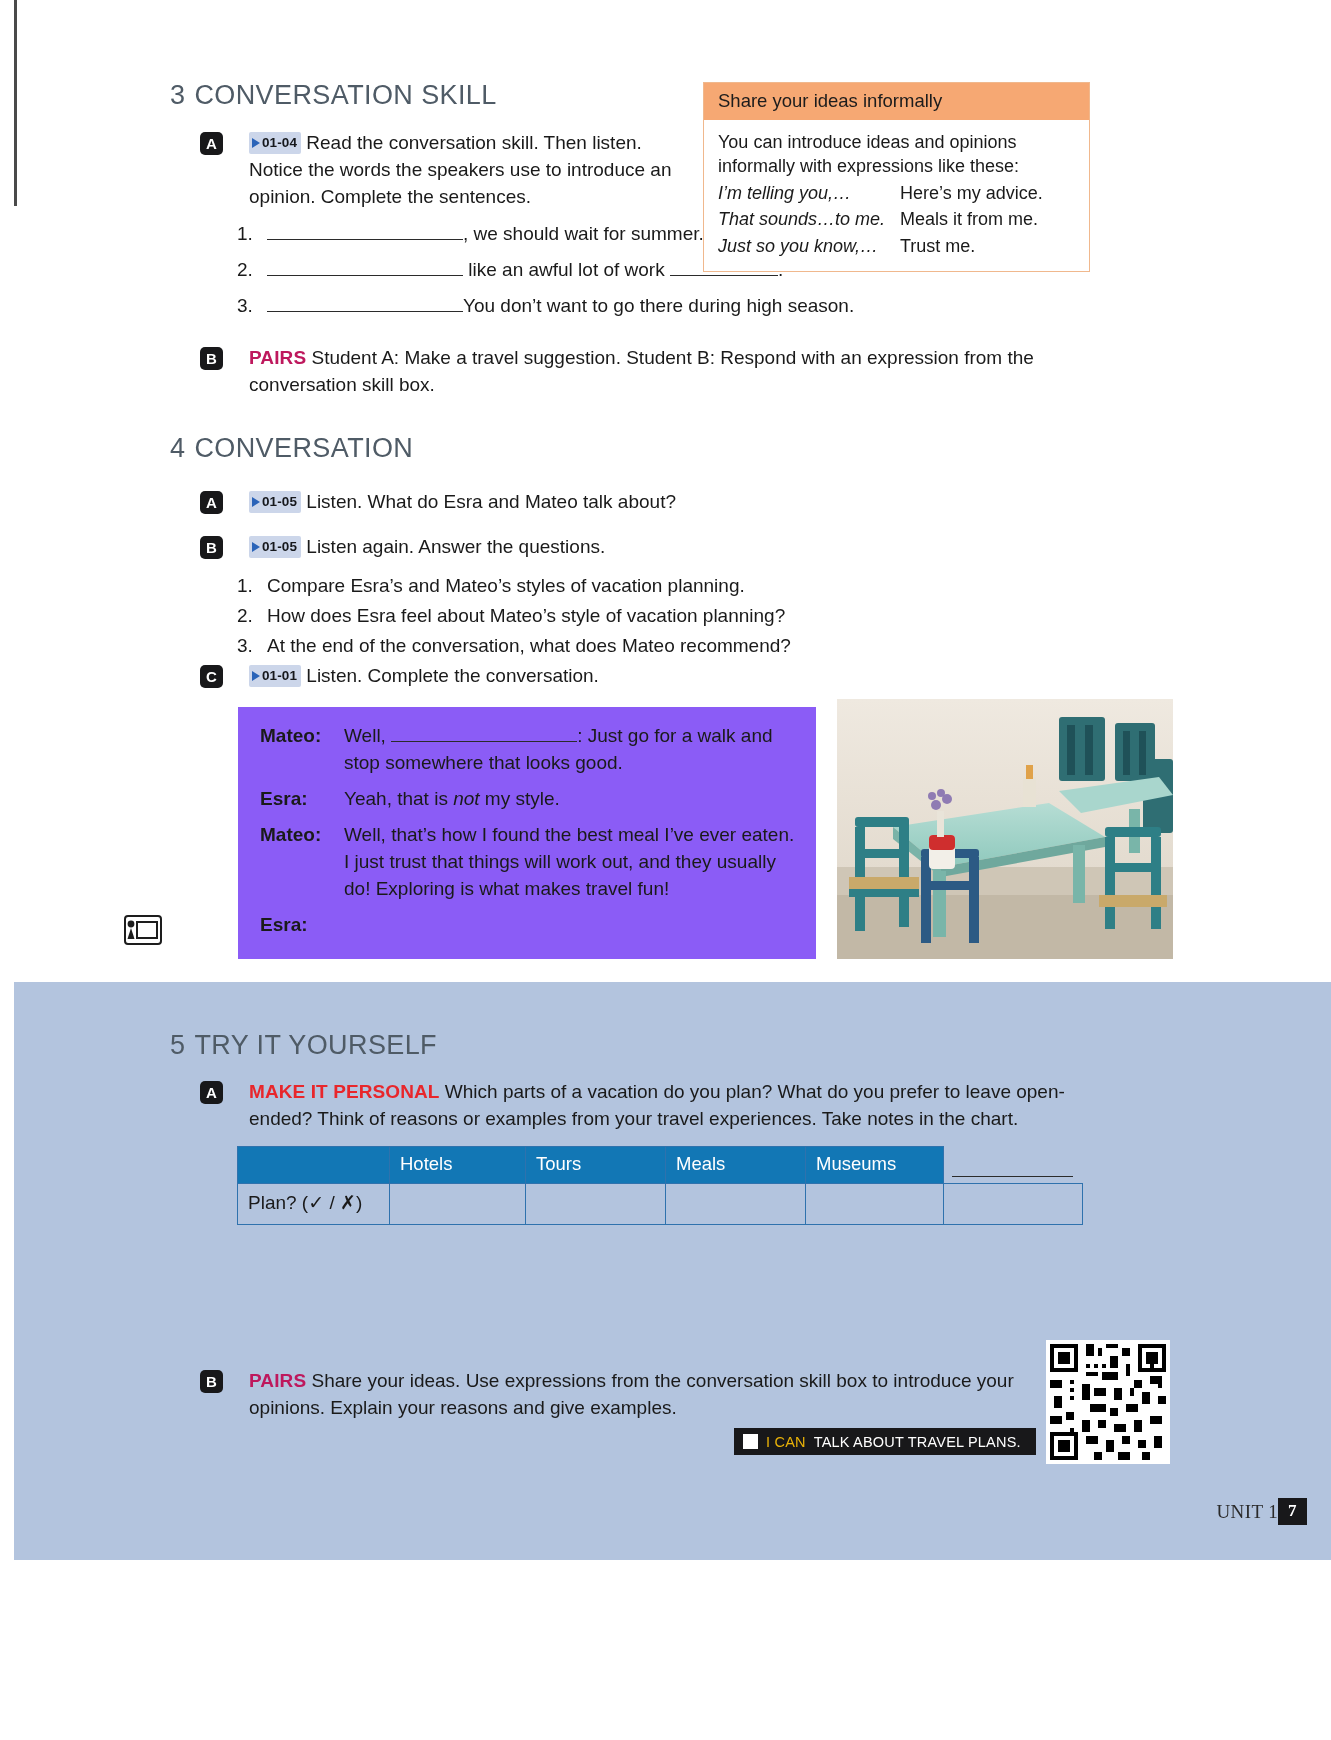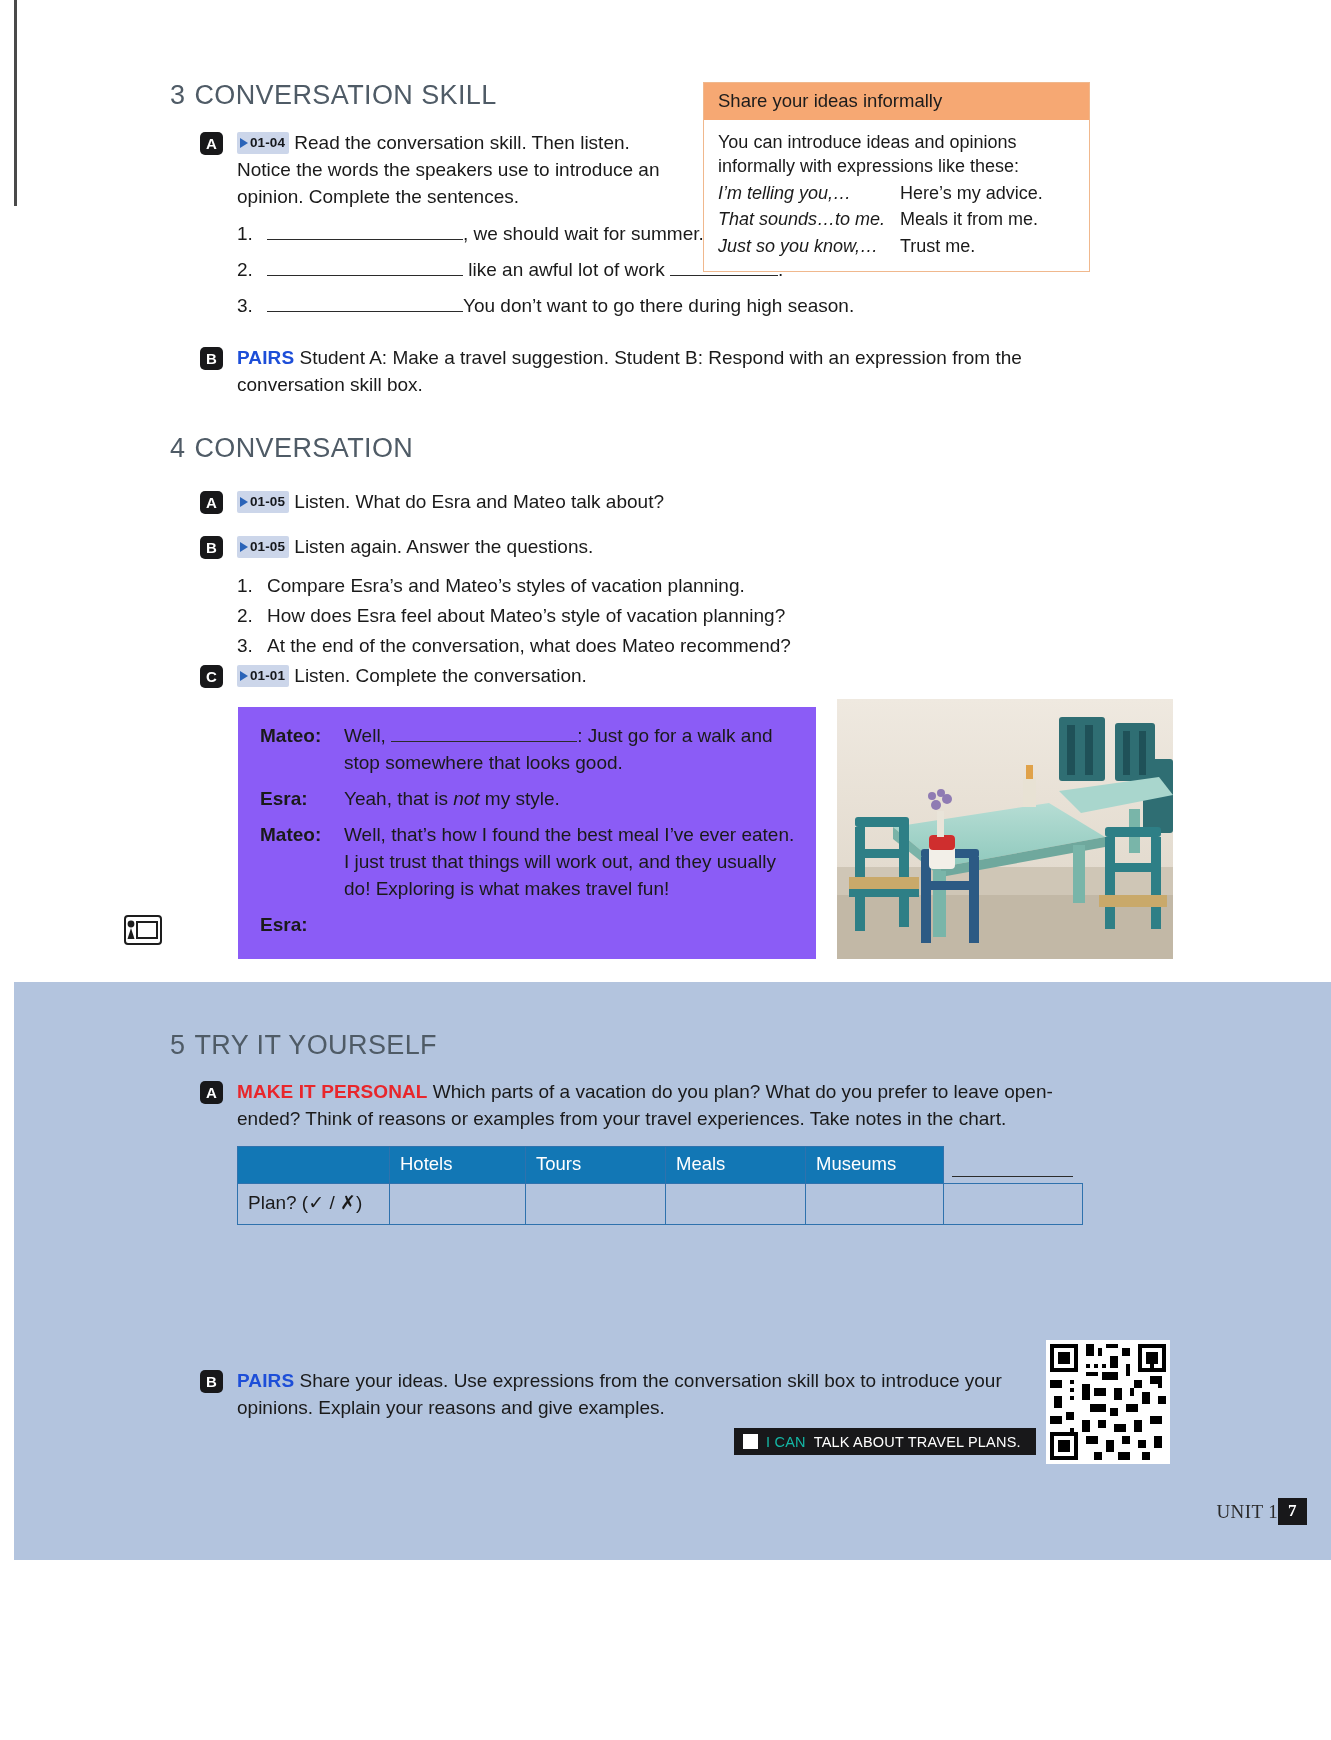--- a/index.html
+++ b/index.html
@@ -44,22 +44,22 @@
     font-size:13.5px; font-weight:700; letter-spacing:.1px;
     padding:1px 4px 1px 3px; border-radius:2px;
     vertical-align:1px; white-space:nowrap;
   }
   .audio .tri {
     width:0;height:0;border-left:8px solid #2a63b8;
     border-top:5px solid transparent;border-bottom:5px solid transparent;
   }
 
   .item { display:flex; gap:14px; align-items:flex-start; }
-  .item-body { font-size:19px; line-height:1.42; }
-  .pairs { color:#1d4ed8; font-weight:700; letter-spacing:.1px; }
+  .item-body { font-size:19px; line-height:1.42;margin-left:12px; }
+  .pairs { color:#be185d; font-weight:700; letter-spacing:.1px; }
   .makeit { color:#e8262b; font-weight:700; letter-spacing:.1px; }
 
   ol.numlist { margin:6px 0 0 0; padding:0; list-style:none; }
   ol.numlist li {
     display:flex; gap:12px; font-size:19px; line-height:1.47;
     margin-bottom:2px;
   }
   ol.numlist li .n { width:18px; flex:0 0 18px; }
 
   .blank { display:inline-block; border-bottom:1.6px solid #2b2b2b; height:17px; }
@@ -132,21 +132,21 @@
   .qr { position:absolute; left:1046px; top:1340px; width:124px; height:124px; }
 
   
   .icanbar {
     position:absolute; left:734px; top:1428px; width:302px; height:27px;
     background:#18181a; color:#ffffff;
     display:flex; align-items:center; gap:8px; padding:0 9px;
     font-size:14.5px; letter-spacing:.2px;
   }
   .icanbar .box { width:15px; height:15px; background:#ffffff; flex:0 0 15px; }
-  .icanbar .red { color:#14b8a6; }
+  .icanbar .red { color:#eab308; }
 
   
   .footer {
     position:absolute; right:24px; top:1498px;
     display:flex; align-items:center; gap:0;
     font-size:19px; color:#2a2a2a; letter-spacing:.4px;font-family:Liberation Serif, serif;
   }
   .footer .pagenum {
     background:#18181a; color:#fff; font-size:17px; font-weight:700;
     padding:3px 10px 4px 10px; min-width:26px; text-align:center;

